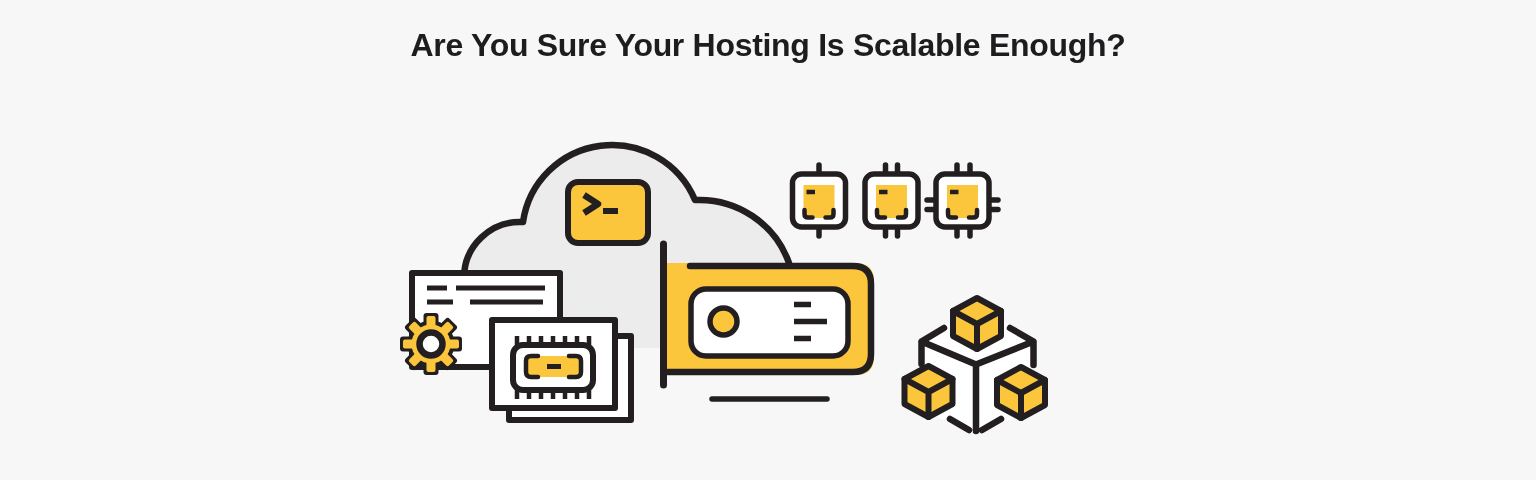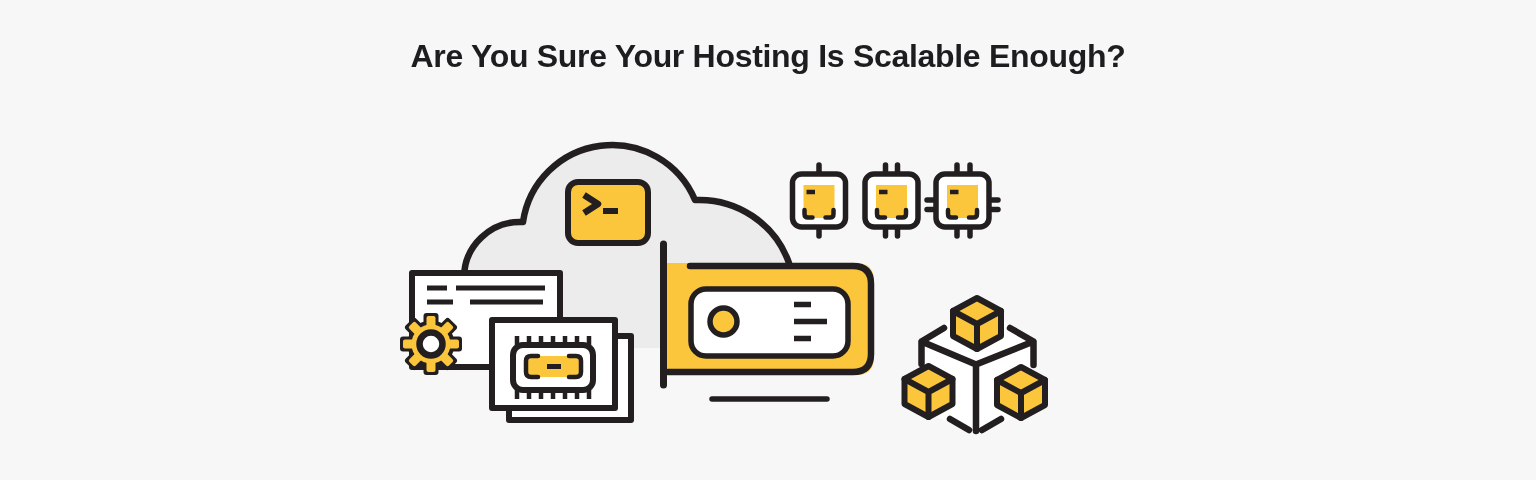--- a/index.html
+++ b/index.html
@@ -8,21 +8,21 @@
   }
   *{box-sizing:border-box}
   html,body{margin:0;padding:0}
   body{
     background:var(--background);
     font-family:"Liberation Sans", sans-serif;
     width:1536px;height:480px;overflow:hidden;
   }
   .stage{position:relative;width:1536px;height:480px;background:var(--background)}
   .page-title{
-    position:absolute;top:40px;left:0;width:100%;
+    position:absolute;top:29px;left:0;width:100%;
     margin:0;text-align:center;
     font-size:32px;font-weight:700;line-height:1.05;
     letter-spacing:-0.3px;color:var(--title);
   }
   .illustration{position:absolute;left:0;top:0;width:1536px;height:480px;display:block}
 
   
   .fy{fill:var(--accent)}
   .fw{fill:var(--white)}
   .fc{fill:var(--cloud)}

